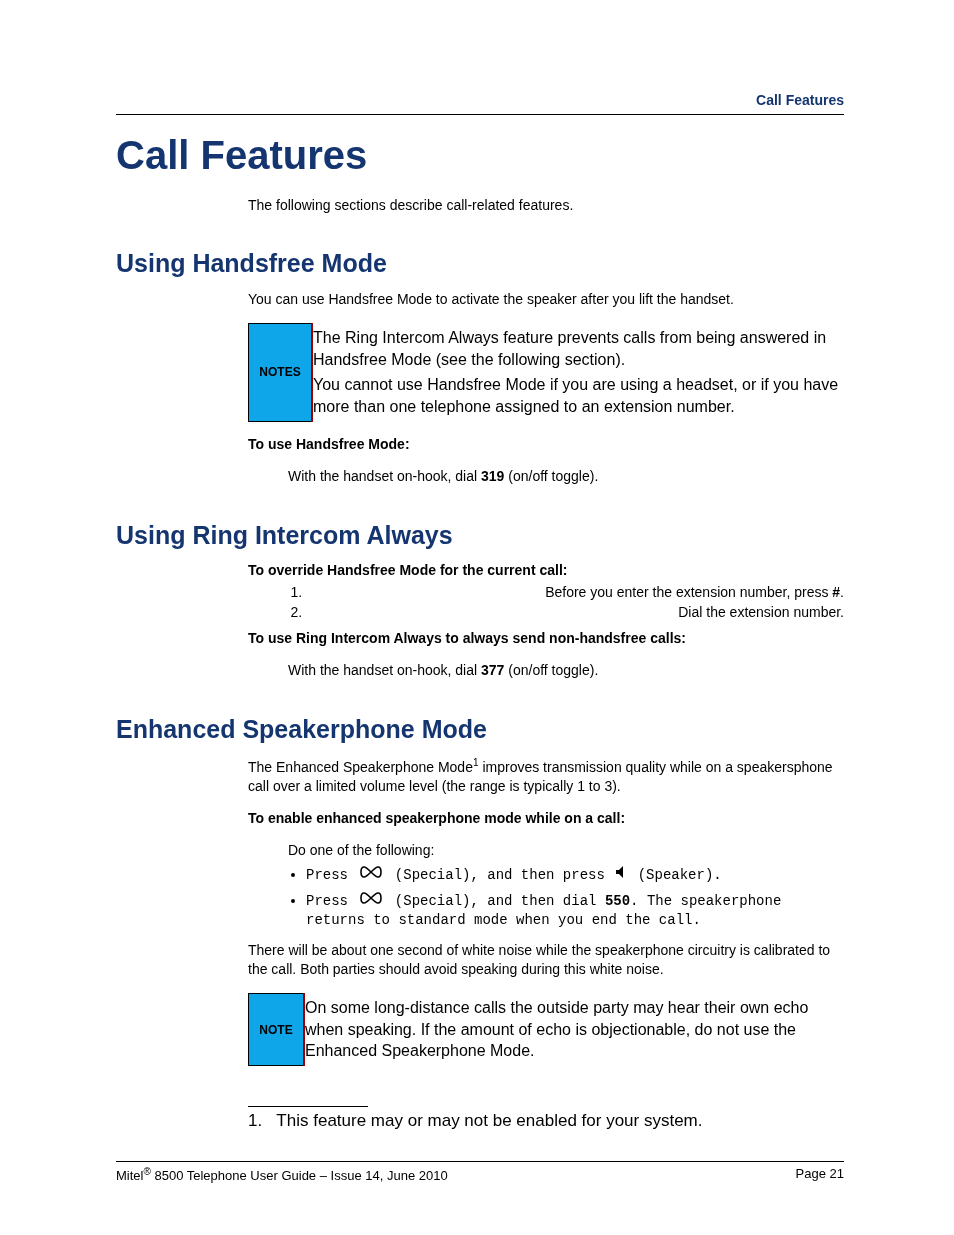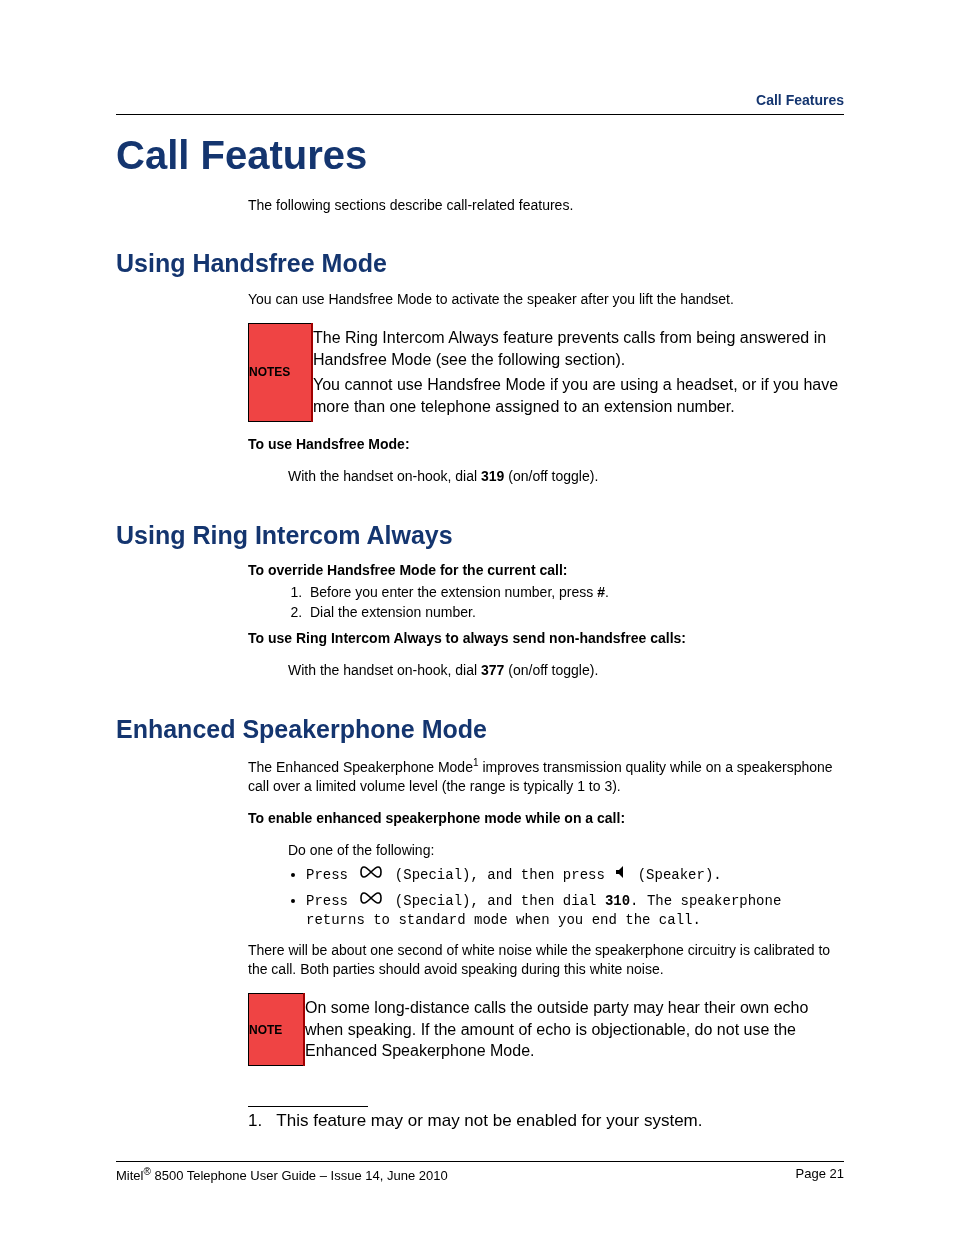--- a/index.html
+++ b/index.html
@@ -54,27 +54,27 @@
   .note-table {
     border-collapse: collapse;
     margin: 10px 0 14px 0;
     width: 100%;
   }
   .note-table td {
     padding: 0;
     vertical-align: middle;
   }
   .note-label-cell {
-    background: #ef4444;
+    background: #0ea5e9;
     border-left: 1px solid #000;
     border-top: 1px solid #000;
     border-bottom: 1px solid #000;
     border-right: 2px solid #a00000;
     width: 62px;
-    text-align: left;
+    text-align: center;
     font-weight: bold;
     font-size: 12px;
     padding: 6px 4px;
   }
   .note-body-cell {
     padding: 4px 6px 4px 8px;
     font-size: 16px;
     line-height: 1.35;
   }
   .note-body-cell p { margin: 4px 0; }
@@ -89,20 +89,21 @@
     line-height: 1.5;
   }
   ol.steps {
     margin: 4px 0 10px 0;
     padding-left: 58px;
     font-size: 14px;
   }
   ol.steps li {
     margin-bottom: 4px;
     padding-left: 4px;
+    text-align: right;
   }
   ul.bullets {
     margin: 4px 0 10px 0;
     padding-left: 58px;
     font-size: 14px;
   }
   ul.bullets li {
     margin-bottom: 6px;
     line-height: 1.4;
     font-family: Liberation Mono, monospace;
@@ -220,21 +221,21 @@
         </span>
         <span> (Speaker).</span>
       </li>
       <li>
         <span>Press </span>
         <span class="icon-special">
           <svg width="26" height="12" viewBox="0 0 26 12">
               <path d="M6 1 C2 1 2 11 6 11 C10 11 16 1 20 1 C24 1 24 11 20 11 C16 11 10 1 6 1 Z" fill="none" stroke="#000" stroke-width="1.6"></path>
             </svg>
         </span>
-        <span> (Special), and then dial </span><span class="bold">310</span><span>. The speakerphone returns to standard mode when you end the call.</span>
+        <span> (Special), and then dial </span><span class="bold">550</span><span>. The speakerphone returns to standard mode when you end the call.</span>
       </li>
     </ul>
 
     <p class="para">There will be about one second of white noise while the speakerphone circuitry is calibrated to the call. Both parties should avoid speaking during this white noise.</p>
 
     <table class="note-table">
       <tbody>
           <tr>
         <td class="note-label-cell" style="width:54px;">NOTE</td>
         <td class="note-body-cell">

